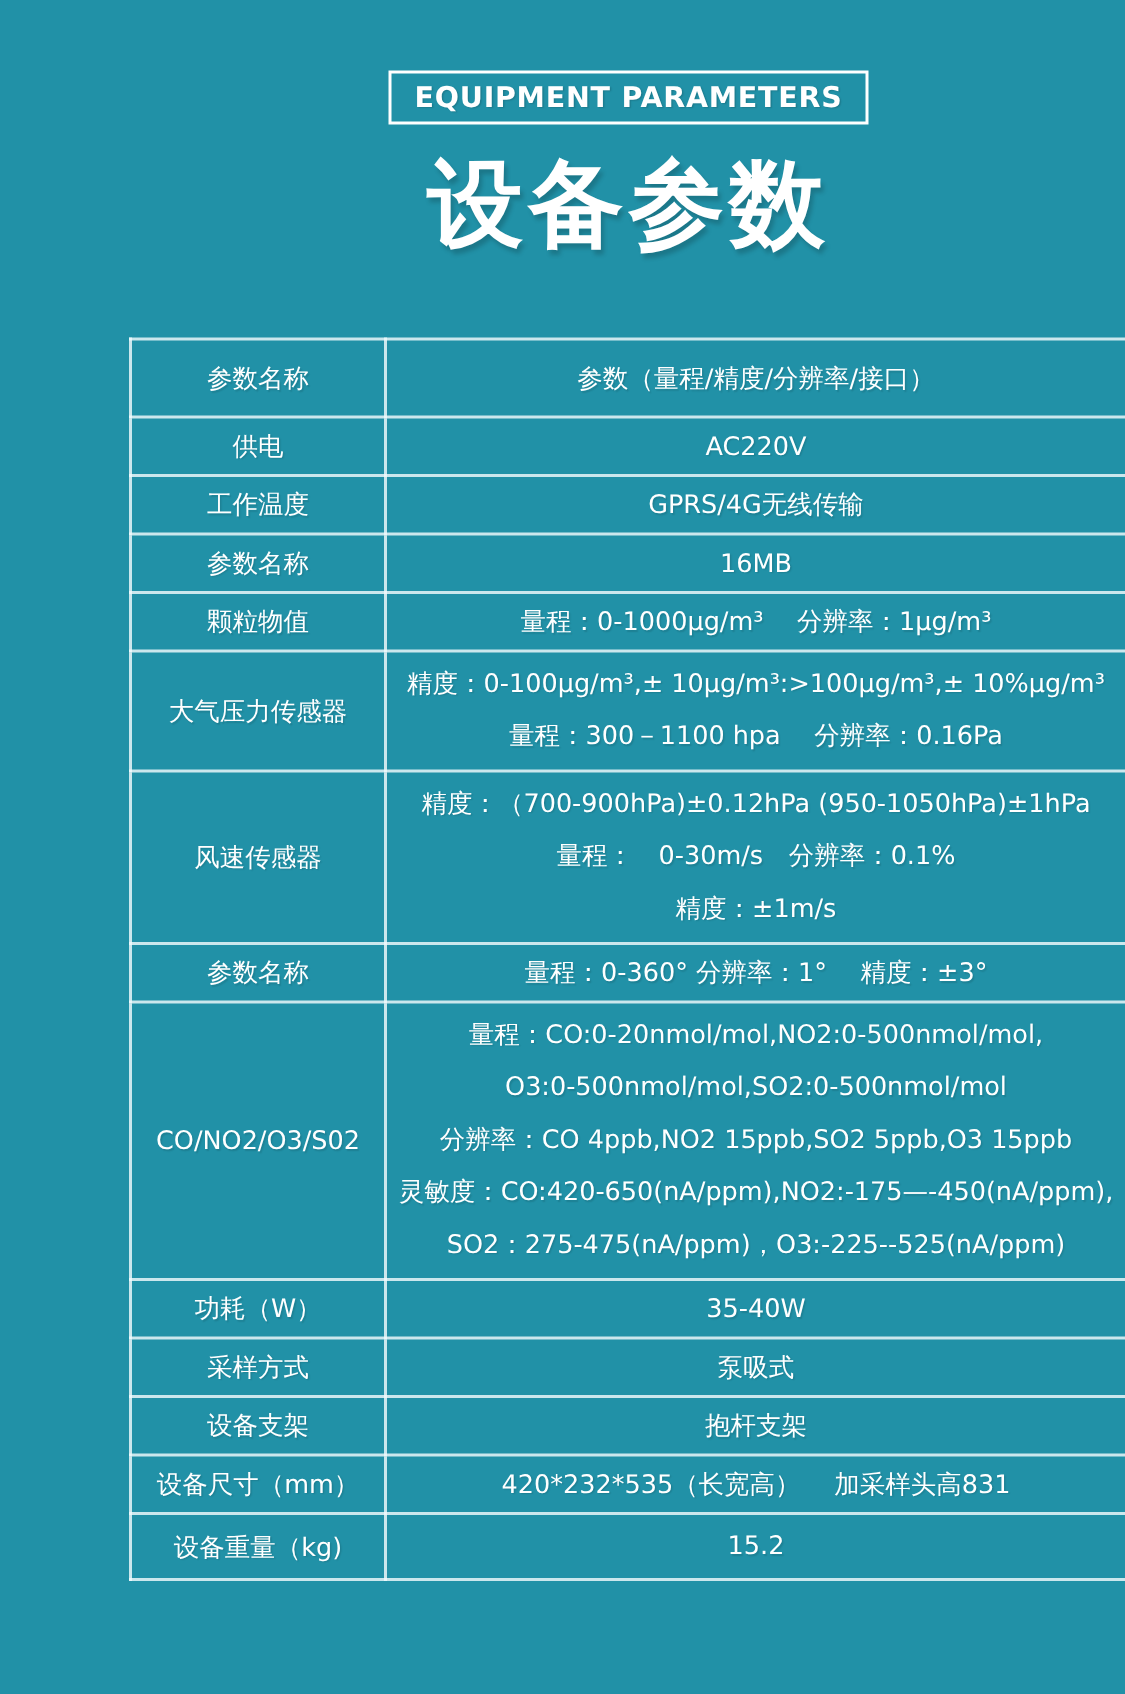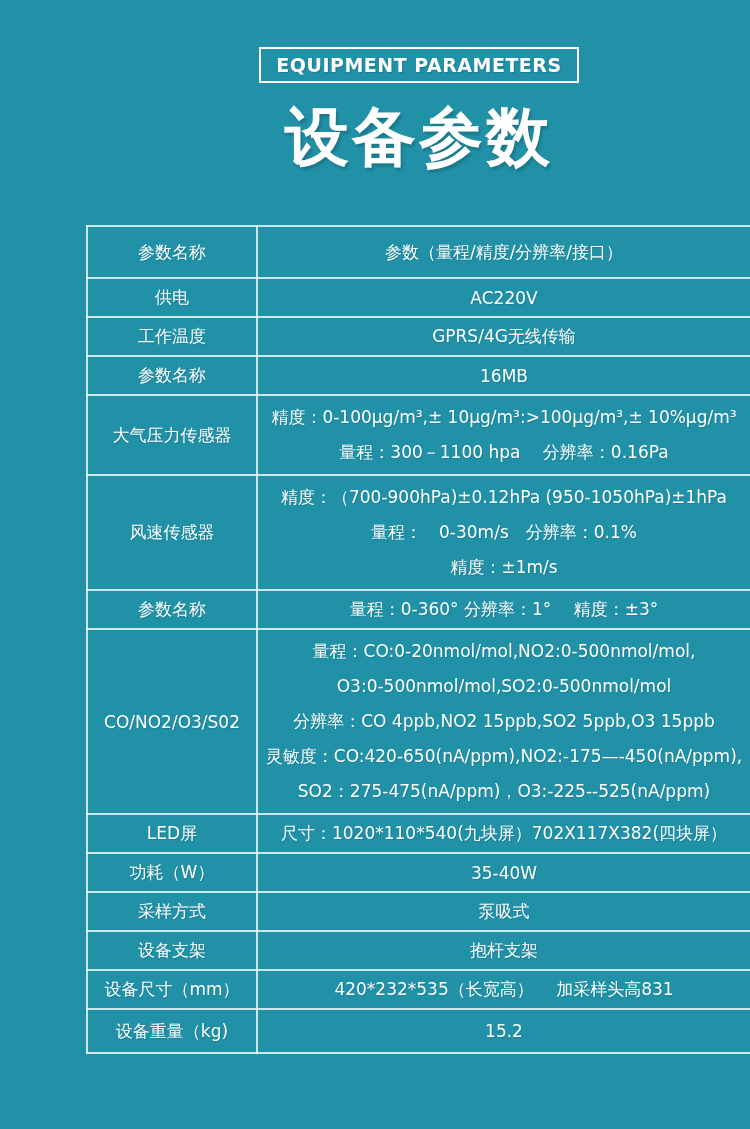--- a/index.html
+++ b/index.html
@@ -90,20 +90,24 @@
       <tr class="r-std">
         <td>工作温度</td>
         <td>GPRS/4G无线传输</td>
       </tr>
 
       <tr class="r-std">
         <td>参数名称</td>
         <td>16MB</td>
       </tr>
 
+      <tr class="r-std">
+        <td>颗粒物值</td>
+        <td>量程：0-1000μg/m³　 分辨率：1μg/m³</td>
+      </tr>
 
       <tr>
         <td>大气压力传感器</td>
         <td>
           <div class="val-lines">
             <div>精度：0-100μg/m³,± 10μg/m³:&gt;100μg/m³,± 10%μg/m³</div>
             <div>量程：300－1100 hpa　 分辨率：0.16Pa</div>
           </div>
         </td>
       </tr>
@@ -130,24 +134,20 @@
           <div class="val-lines">
             <div>量程：CO:0-20nmol/mol,NO2:0-500nmol/mol,</div>
             <div>O3:0-500nmol/mol,SO2:0-500nmol/mol</div>
             <div>分辨率：CO 4ppb,NO2 15ppb,SO2 5ppb,O3  15ppb</div>
             <div>灵敏度：CO:420-650(nA/ppm),NO2:-175—-450(nA/ppm),</div>
             <div>SO2：275-475(nA/ppm)，O3:-225--525(nA/ppm)</div>
           </div>
         </td>
       </tr>
 
-      <tr class="r-std">
-        <td>LED屏</td>
-        <td>尺寸：1020*110*540(九块屏）702X117X382(四块屏）</td>
-      </tr>
 
       <tr class="r-std">
         <td>功耗（W）</td>
         <td>35-40W</td>
       </tr>
 
       <tr class="r-std">
         <td>采样方式</td>
         <td>泵吸式</td>
       </tr>

